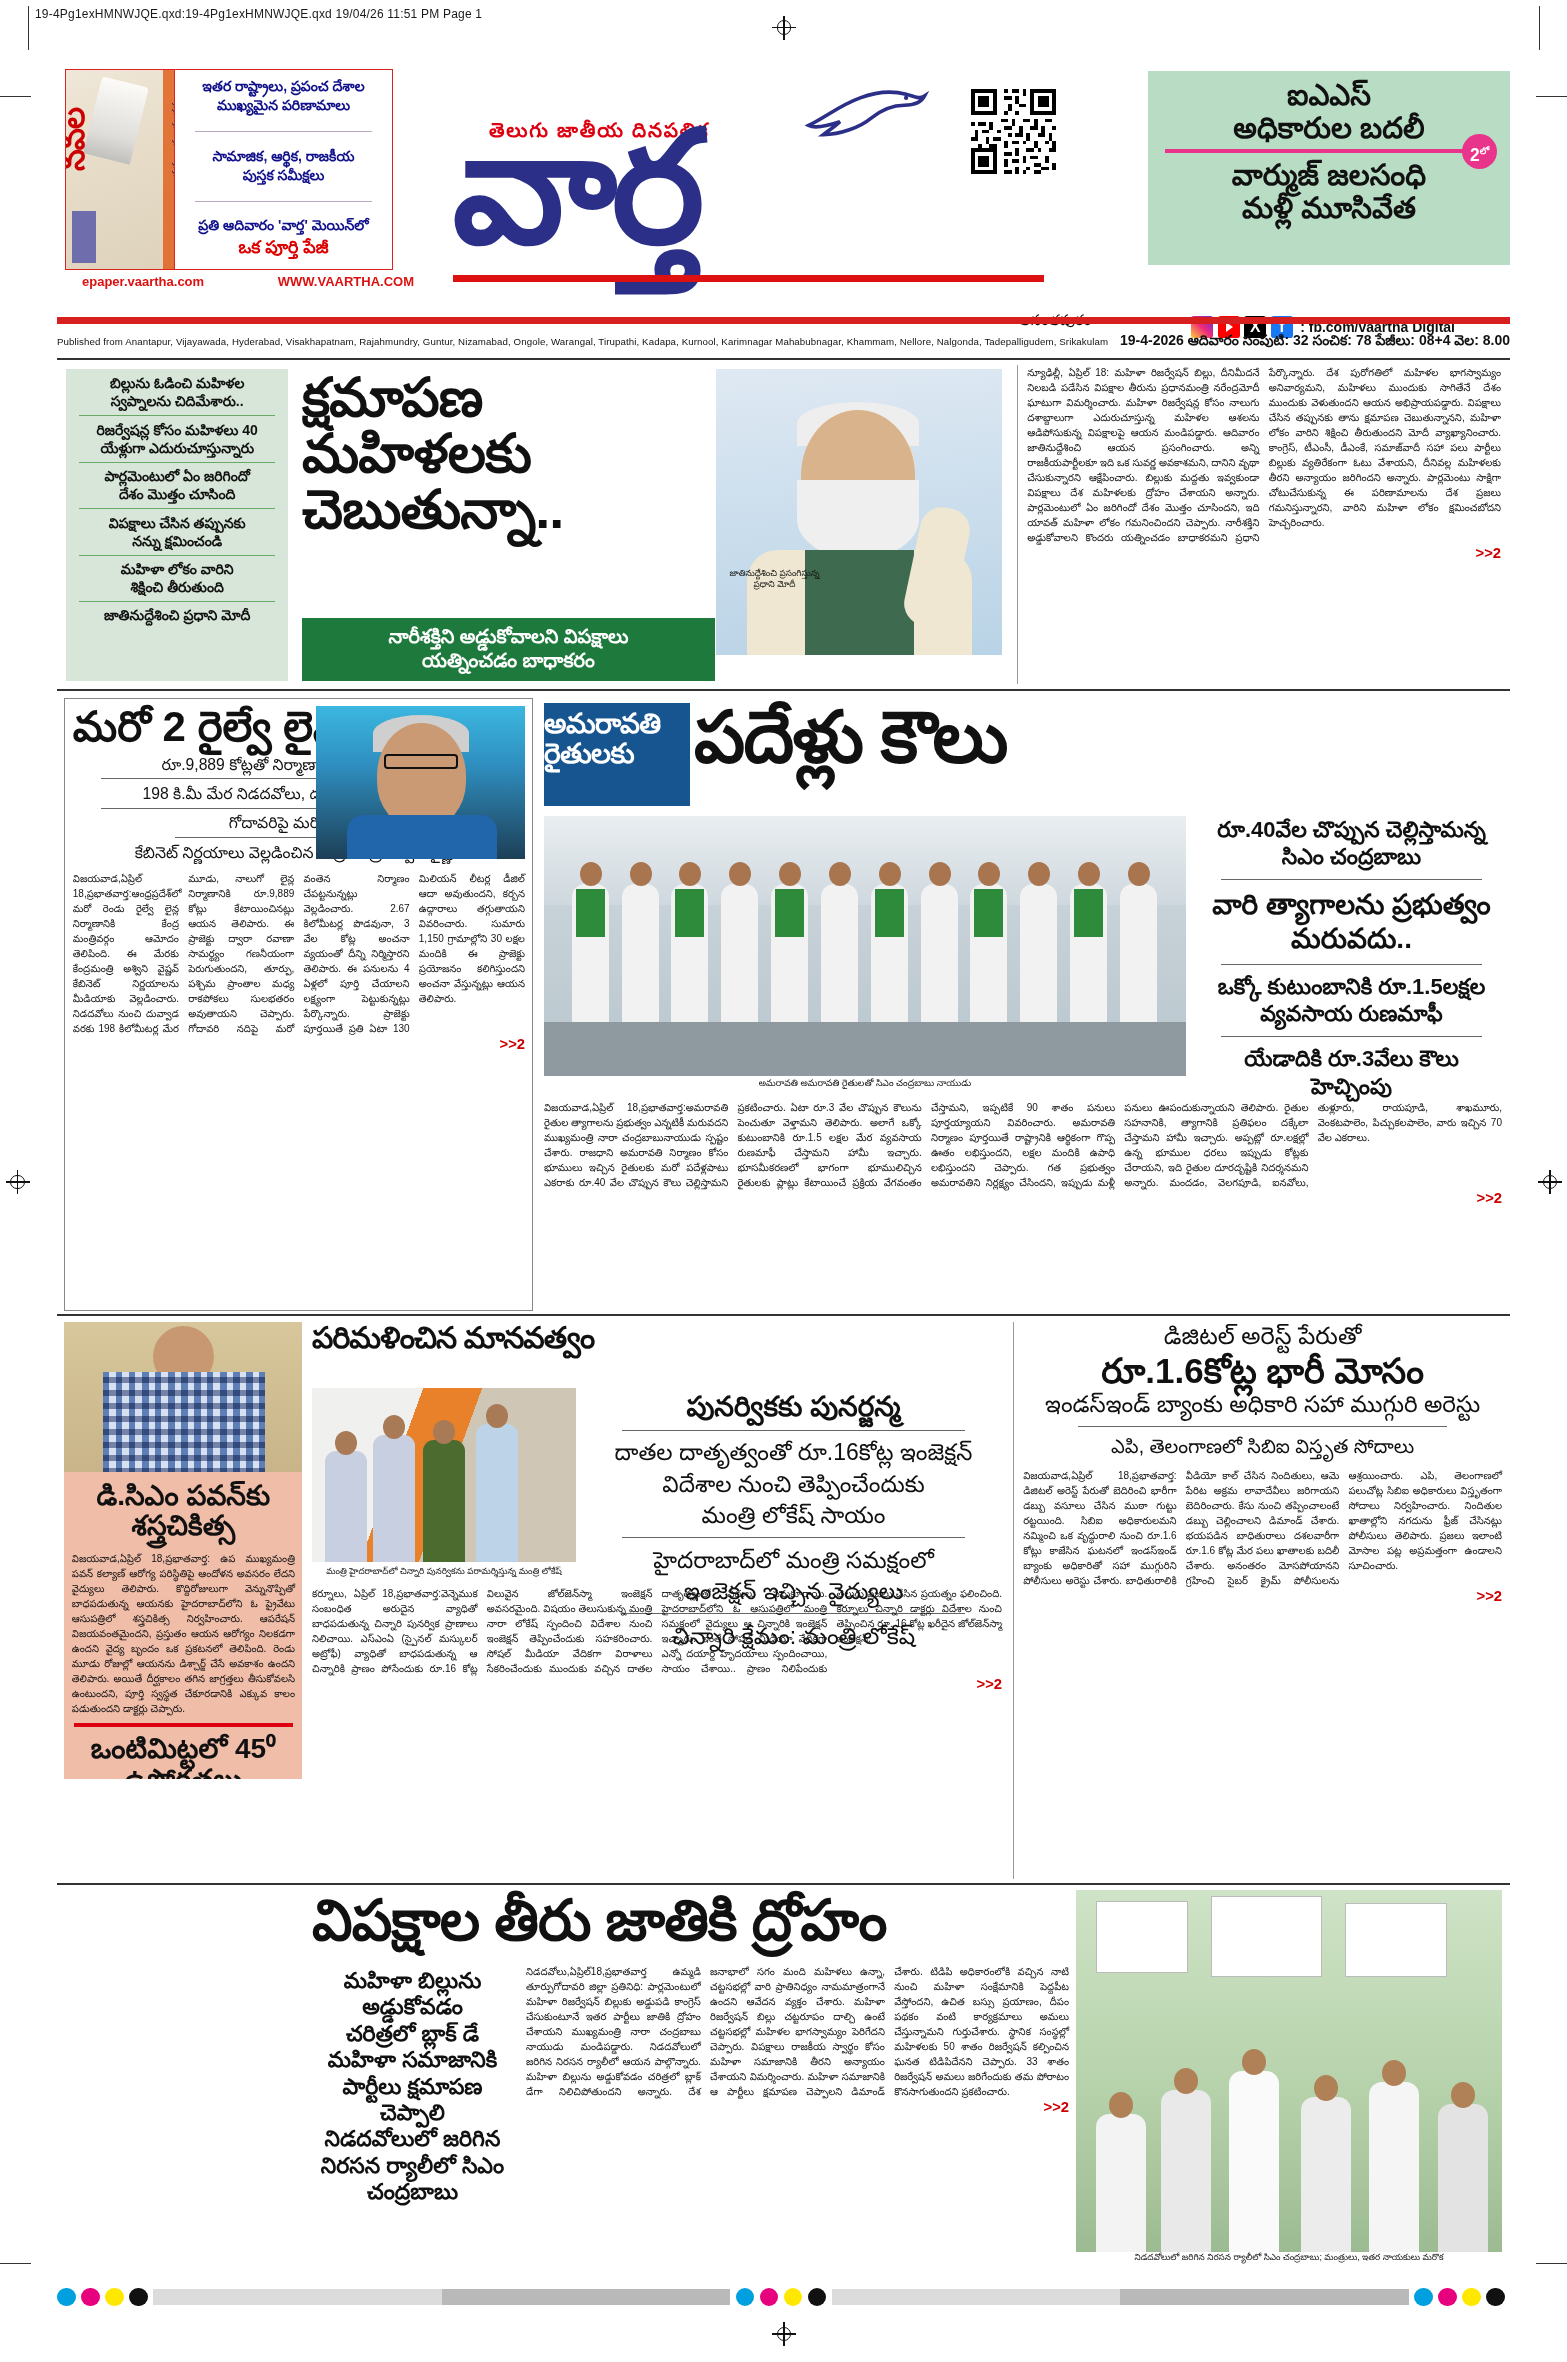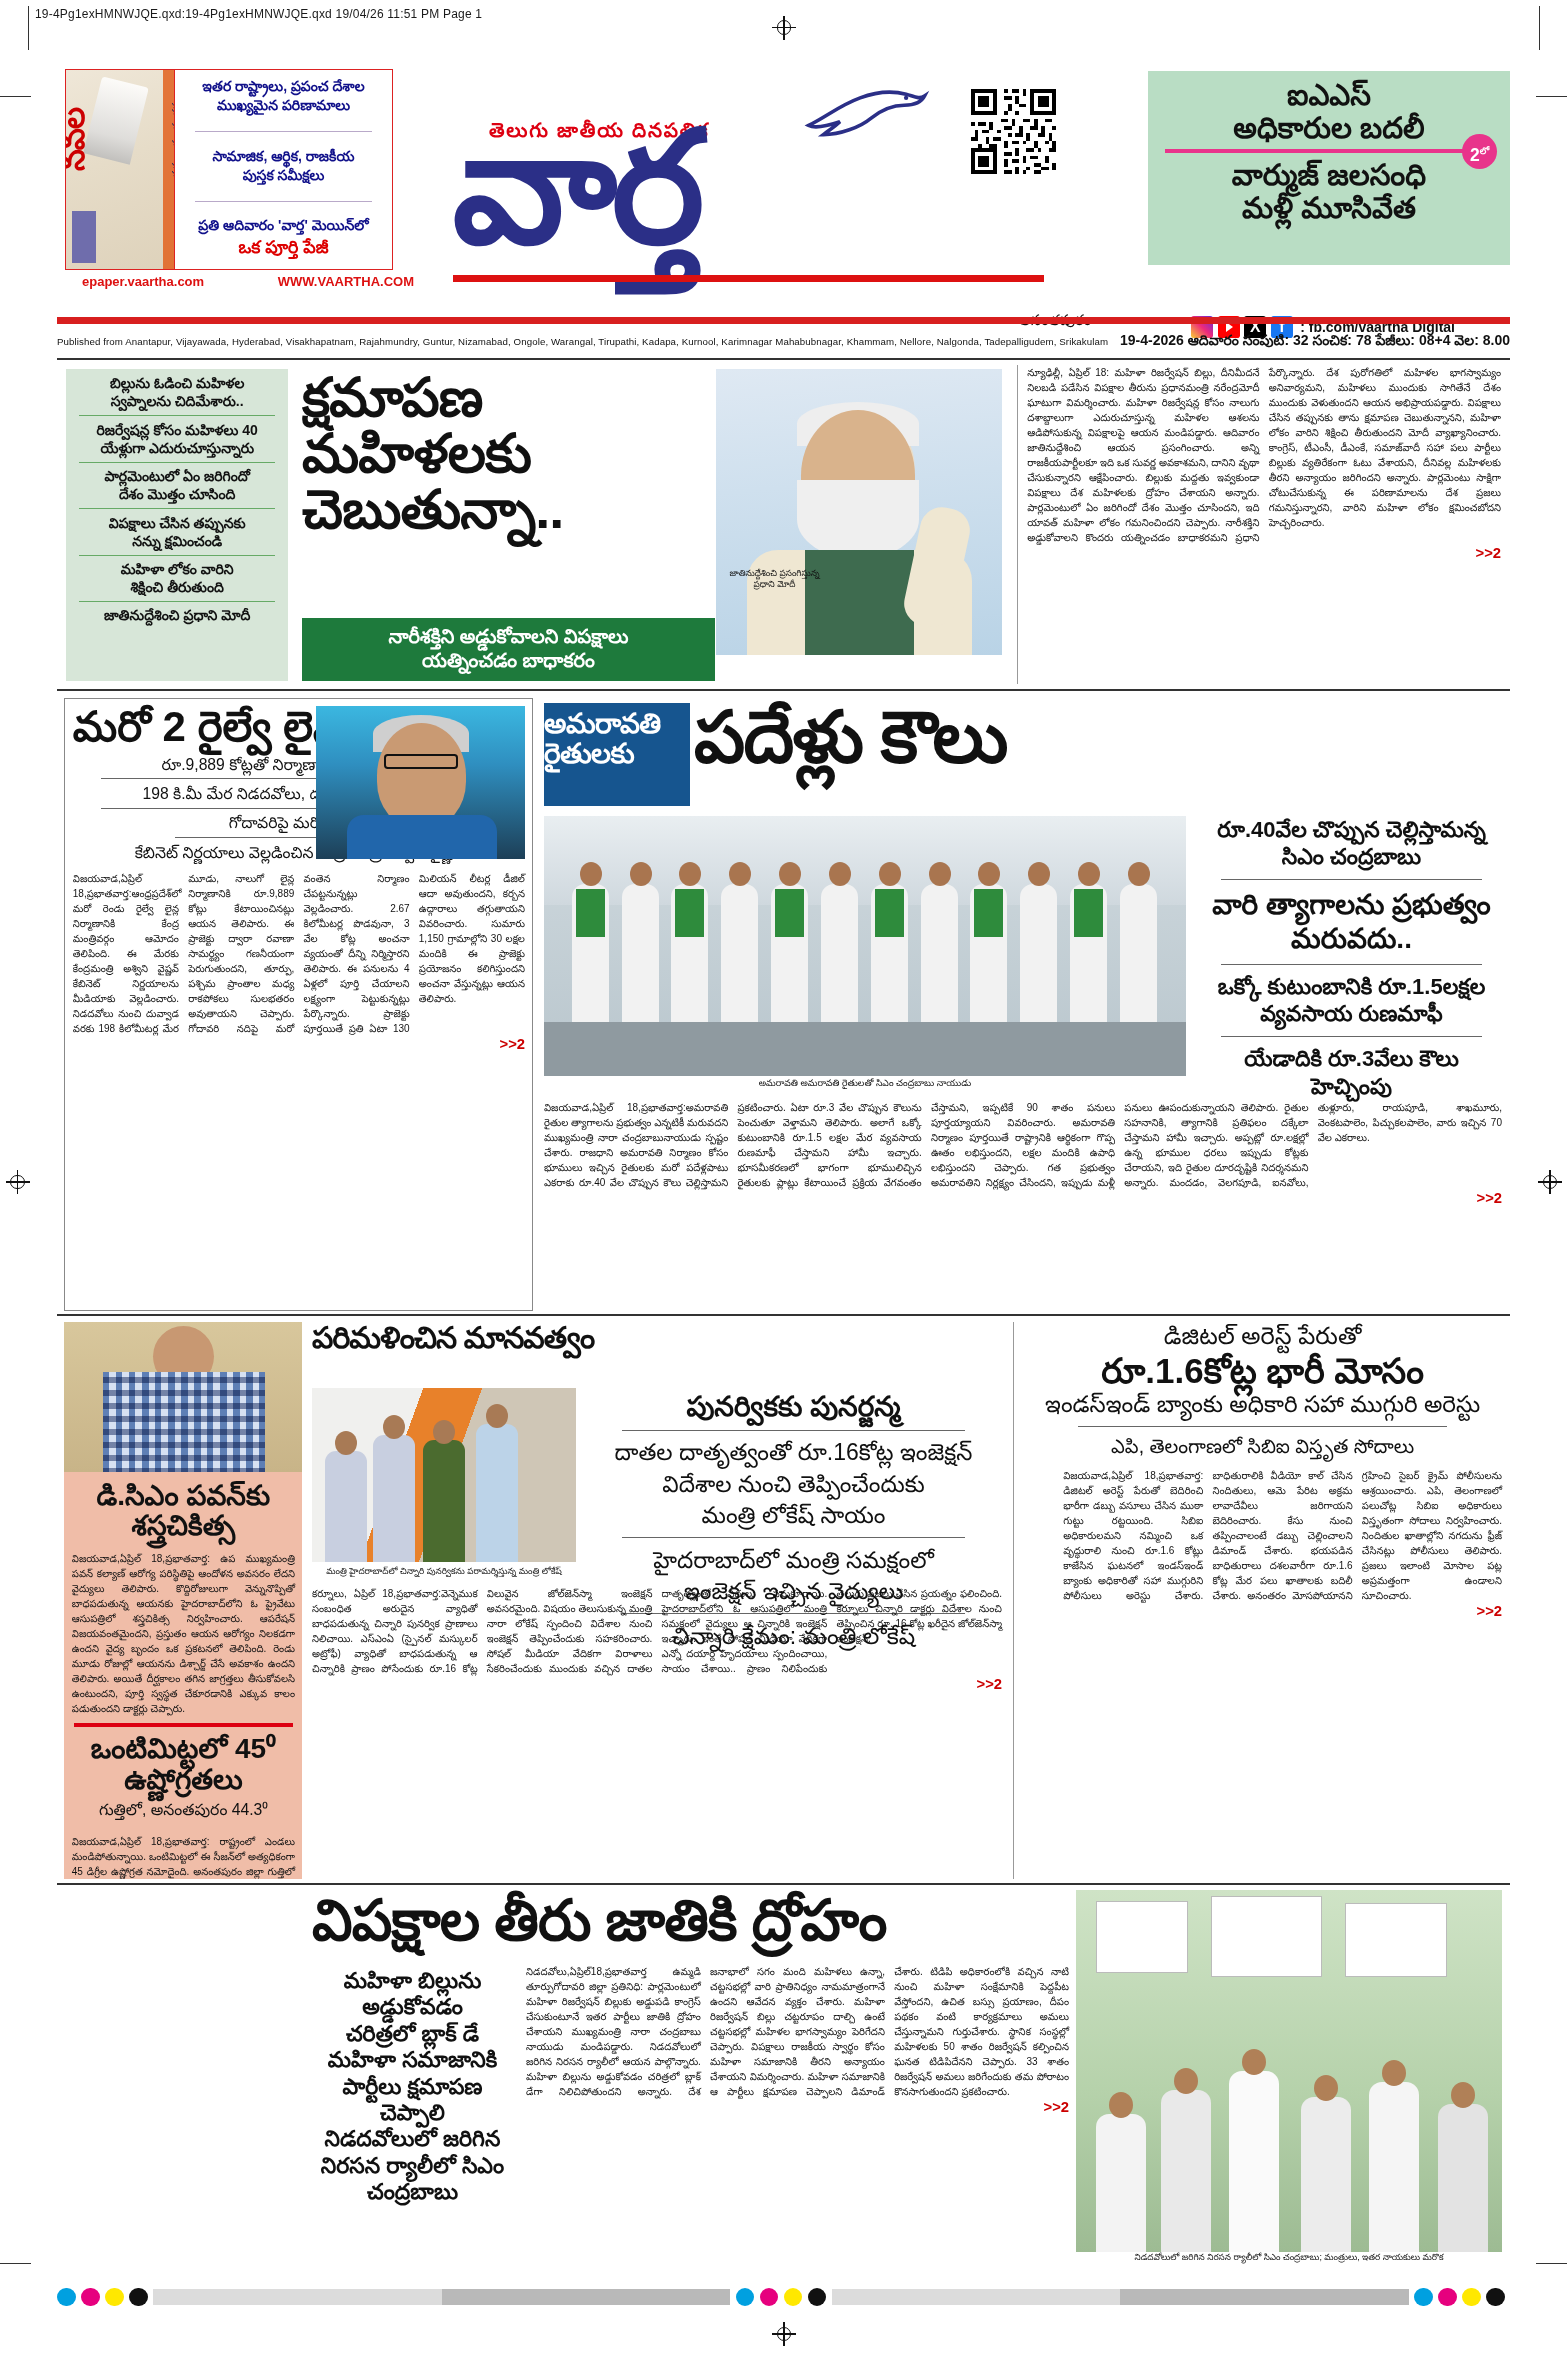--- a/index.html
+++ b/index.html
@@ -248,21 +248,21 @@
     position:absolute; left:657px; top:118px; width:301px; text-align:center;
   }
   .amar-right .a1 { font-size:22px; font-weight:bold; color:#111; line-height:1.25; }
   .amar-right .a2 { font-size:28px; font-weight:bold; color:#111; line-height:1.2; }
   .amar-right .ar { height:0.9px; background:#666; margin:8.3px 20px; }
   .amar-body { position:absolute; left:0px; top:402px; width:958px; height:212px; }
 
   
   .band3 { position:absolute; left:57px; top:1322px; width:1453px; height:561px; }
   .pawan-box {
-    position:absolute; left:7.4px; top:0px; width:238px; height:557px;
+    position:absolute; left:7.4px; top:0px; width:238px; height:457px;
     background:#f0bda8; overflow:hidden;
   }
   .pawan-photo {
     width:100%; height:150px;
     background:linear-gradient(180deg,#d8c79c 0%, #c8b488 100%);
     position:relative; overflow:hidden;
   }
   .pawan-photo .shirt { position:absolute; left:39px; top:50px; width:162px; height:102px;
     background:repeating-linear-gradient(90deg,#5e7fb5 0 6.5px,#d7e1f2 6.5px 13px),
                repeating-linear-gradient(0deg,rgba(40,60,110,.55) 0 6.5px,rgba(255,255,255,0) 6.5px 13px);
@@ -294,21 +294,21 @@
   .human-right .hr2 { height:0.9px; background:#666; margin:6.5px 37px; }
   .human-cap { position:absolute; left:0px; top:244px; width:264px; font-size:8.8px; color:#111; text-align:center; }
   .human-body { position:absolute; left:0px; top:264px; width:690px; height:293px; }
 
   .digi { position:absolute; left:956px; top:0px; width:489px; height:557px; padding-left:9.2px; border-left:0.9px solid #999; }
   .digi .d1 { text-align:center; font-size:24px; color:#111; line-height:1.2; }
   .digi .d2 { text-align:center; font-size:35px; font-weight:bold; color:#111; line-height:1.12; }
   .digi .d3 { text-align:center; font-size:23px; color:#111; line-height:1.25; }
   .digi .dr { height:0.9px; background:#666; margin:7.4px 55px; }
   .digi .d4 { text-align:center; font-size:19.4px; color:#111; line-height:1.25; }
-  .digi-body { margin-top:9.2px;margin-left:40px; }
+  .digi-body { margin-top:9.2px; }
 
   
   .band4 { position:absolute; left:57px; top:1890px; width:1453px; height:378px; }
   .b4-head {
     position:absolute; left:255px; top:0px; width:803px;
     font-size:57px; font-weight:bold; color:#111; line-height:1.08; letter-spacing:-0.9px;
   }
   .b4-left {
     position:absolute; left:255px; top:78px; width:201px; text-align:center;
     font-size:22px; font-weight:bold; color:#111; line-height:1.2;

